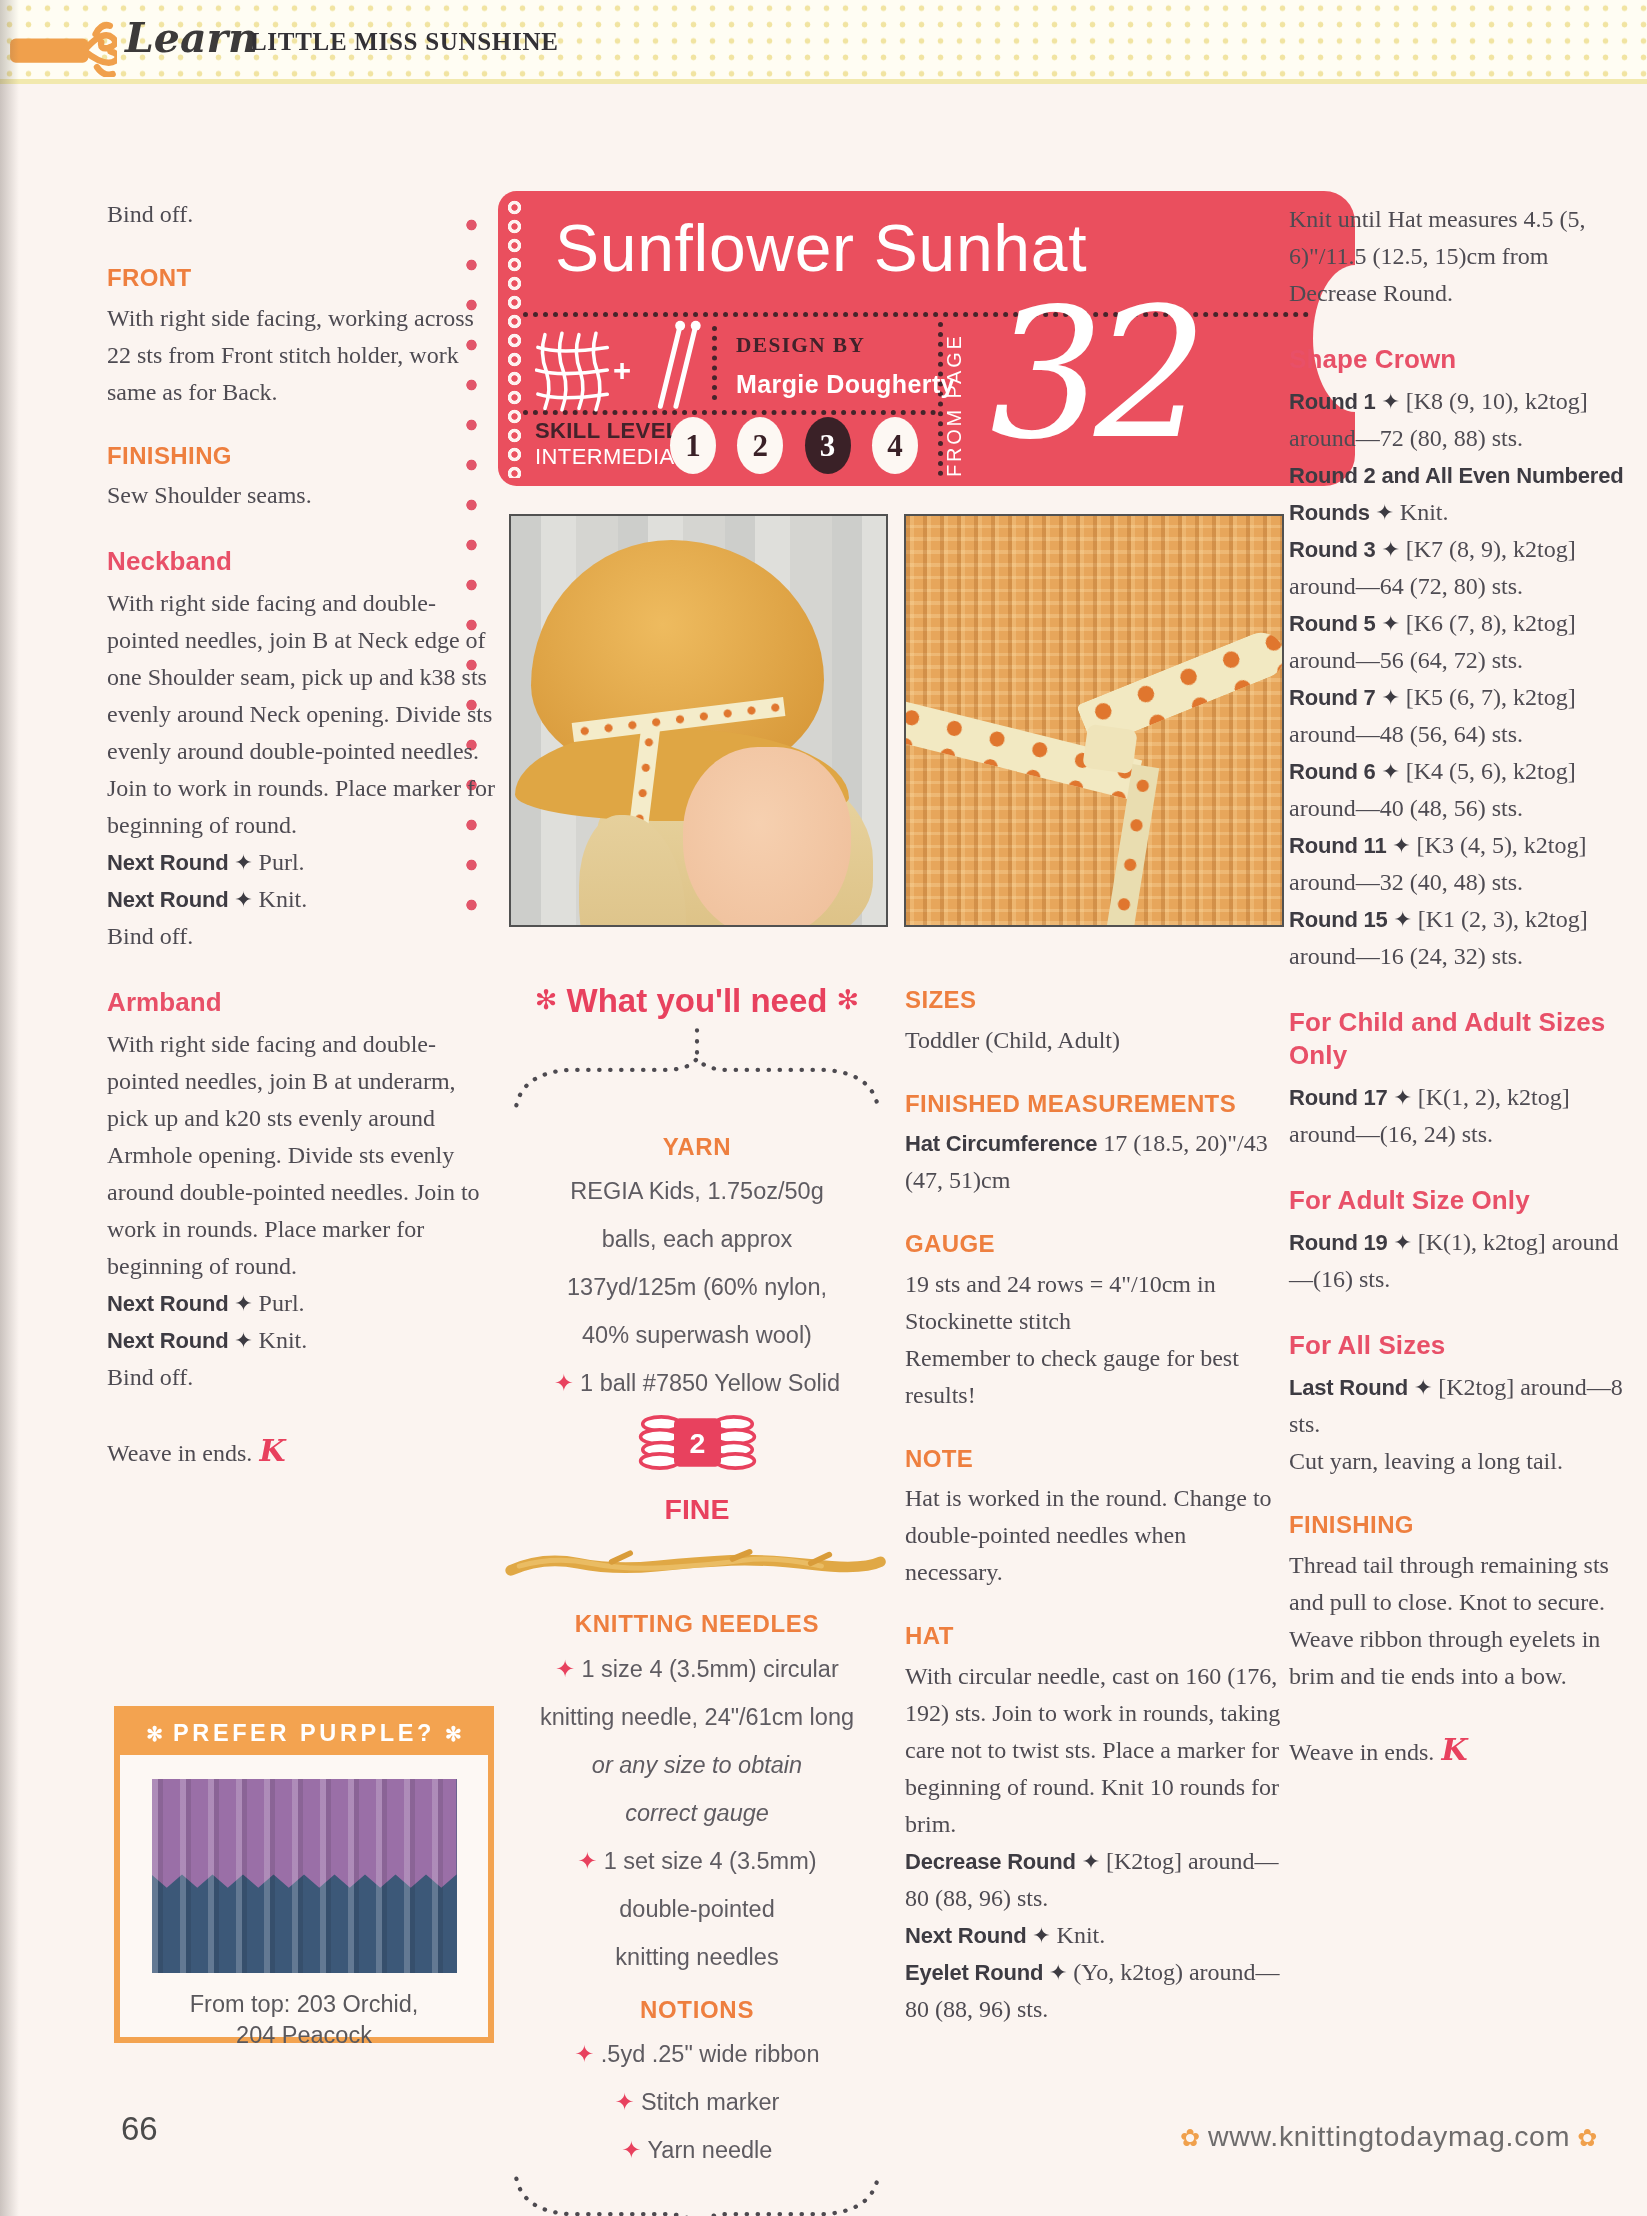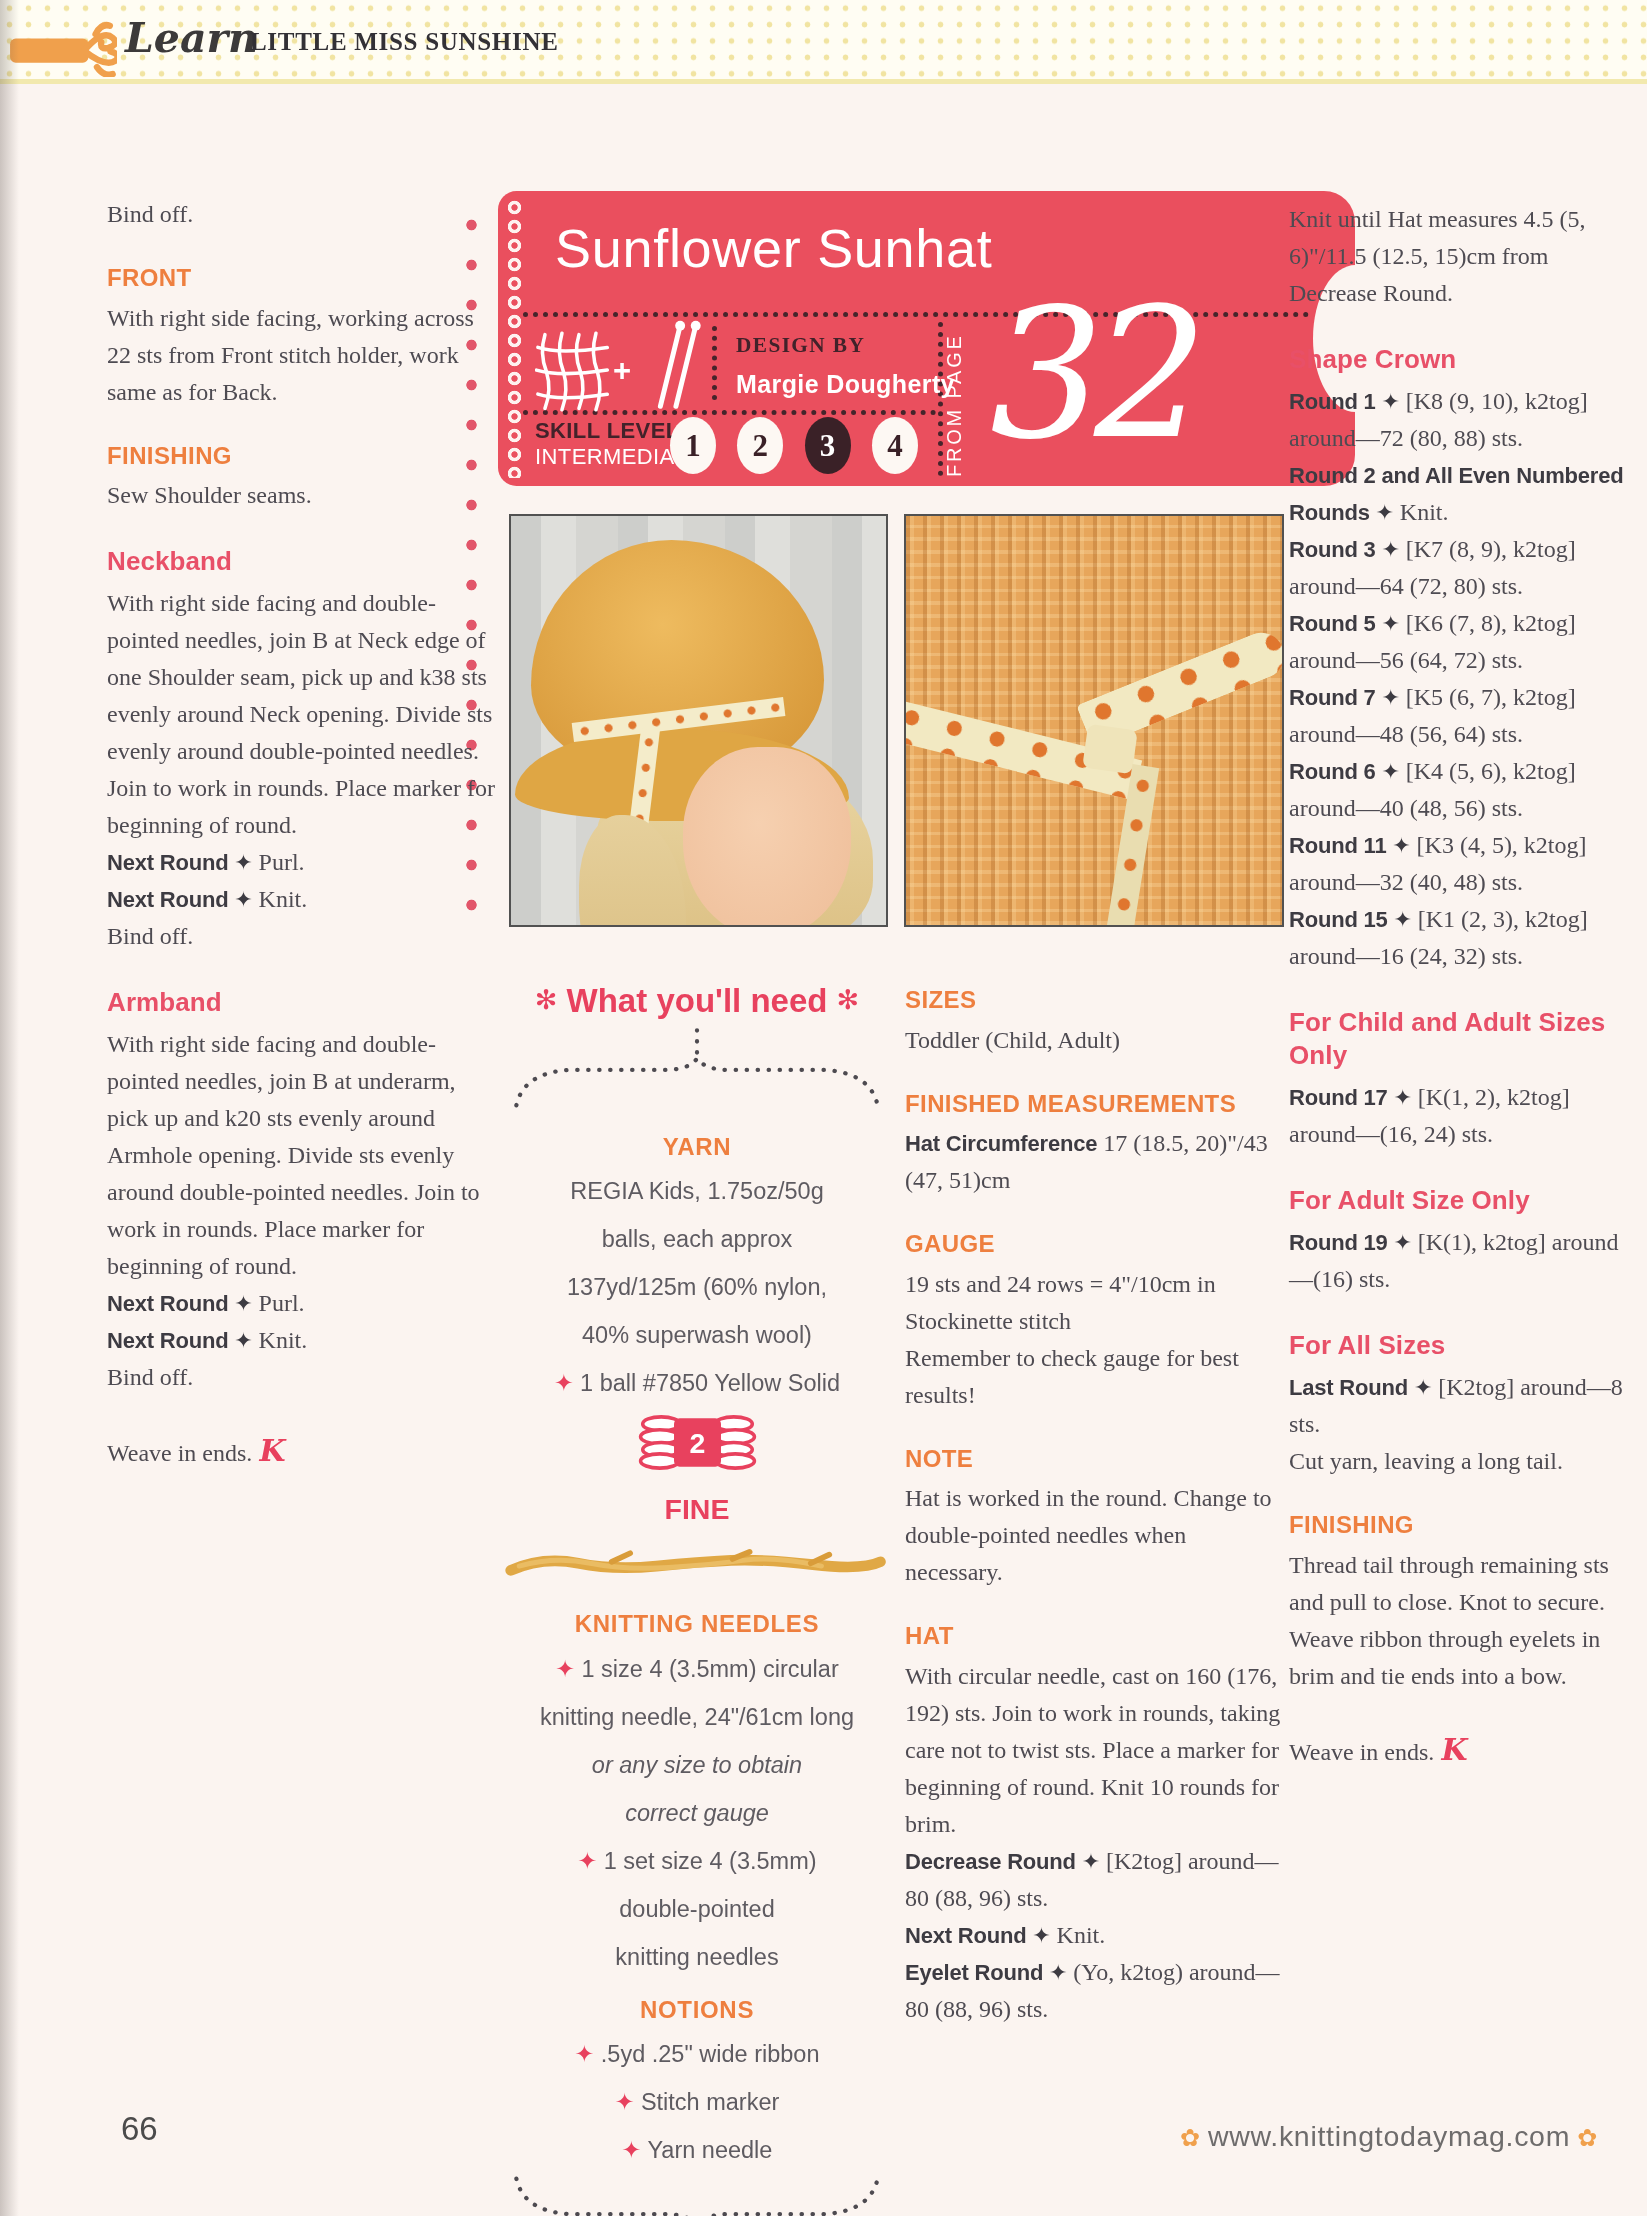--- a/index.html
+++ b/index.html
@@ -45,21 +45,21 @@
   
   .banner { position:absolute; left:498px; top:191px; width:857px; height:295px;
             background:#ea4f5e; border-radius:18.5px 31px 31px 18.5px; }
   .banner-notch { position:absolute; left:1313px; top:265px; width:85px; height:147px;
             background:#fbf4f0; border-radius:50%; }
   .lace { position:absolute; left:504px; top:198px; width:21.3px; height:280px;
     background-image:radial-gradient(circle, rgba(255,255,255,0) 2.8px, rgba(255,250,247,.95) 3.6px 6.4px, transparent 7.1px);
     background-size:21.3px 19px; }
   .banner-title { position:absolute; left:555px; top:206px; width:640px;
     font-family:"Liberation Sans","DejaVu Sans",sans-serif; font-weight:200;
-    font-size:54px; line-height:85px; color:#fff; letter-spacing:0.7px; }
+    font-size:66px; line-height:85px; color:#fff; letter-spacing:0.7px; }
   .bdash-h1 { position:absolute; left:523px; top:312px; width:786px; border-top:5px dotted #46242b; }
   .bdash-h2 { position:absolute; left:523px; top:410px; width:413px; border-top:5px dotted #46242b; }
   .bdash-v1 { position:absolute; left:712px; top:326px; height:74px; border-left:5px dotted #46242b; }
   .bdash-v2 { position:absolute; left:938px; top:322px; height:154px; border-left:5px dotted #46242b; }
   .bicons { position:absolute; left:535px; top:329px; }
   .bplus { position:absolute; left:613px; top:353px; font:700 31px "Liberation Sans",sans-serif; color:#fff; }
   .bneedles { position:absolute; left:639px; top:322px; }
   .designby { position:absolute; left:736px; top:333px;
     font:700 21.3px/24px "Liberation Serif",serif; color:#42222a; letter-spacing:1.4px; }
   .designer { position:absolute; left:736px; top:370px;
@@ -429,20 +429,35 @@
     <p class="serif">Cut yarn, leaving a long tail.</p>
 
     <h3 class="orange">FINISHING</h3>
     <p class="serif">Thread tail through remaining sts and pull to close. Knot to secure. Weave ribbon through eyelets in brim and tie ends into a bow.</p>
 
     <p class="serif weave-line">
       <span>Weave in ends.</span><span class="klogo">K</span>
     </p>
   </section>
 
+  <div class="purplebox">
+    <div class="bar">
+      <span class="sprig">✻</span>
+      <span>PREFER PURPLE?</span>
+      <span class="sprig">✻</span>
+    </div>
+    <div class="swatch">
+      <div class="swatch-top"></div>
+      <div class="swatch-texture"></div>
+    </div>
+    <div class="swatch-caption">
+      <div>From top: 203 Orchid,</div>
+      <div>204 Peacock</div>
+    </div>
+  </div>
 
   <div class="pageno">66</div>
   <div class="footer-url">
     <span class="orn">✿</span><span>www.knittingtodaymag.com</span><span class="orn">✿</span>
   </div>
 
 </div>
 
 
 </body></html>

